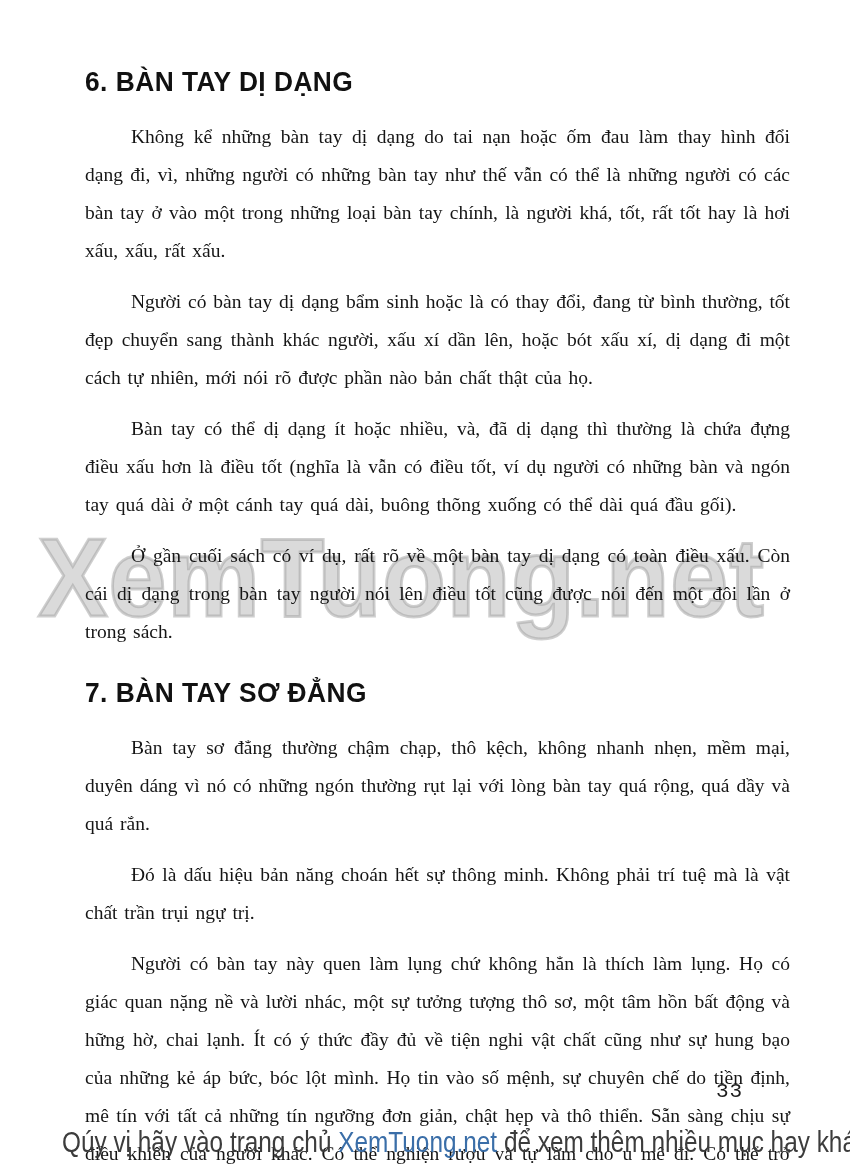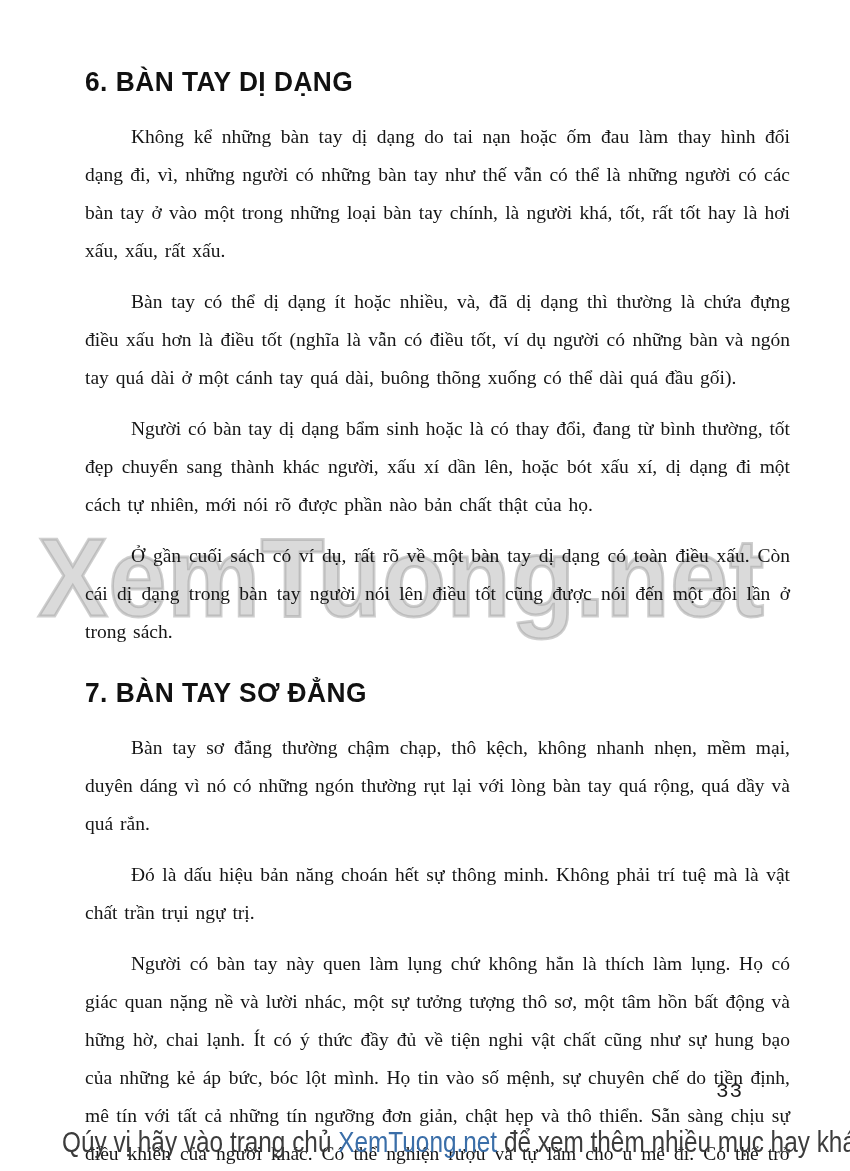--- a/index.html
+++ b/index.html
@@ -101,22 +101,22 @@
 
 <div class="page">
 
   <div class="watermark">XemTuong.net</div>
 
   <div class="content">
 
     <h2 class="section-heading">6. BÀN TAY DỊ DẠNG</h2>
 
     <p class="para">Không kể những bàn tay dị dạng do tai nạn hoặc ốm đau làm thay hình đổi dạng đi, vì, những người có những bàn tay như thế vẫn có thể là những người có các bàn tay ở vào một trong những loại bàn tay chính, là người khá, tốt, rất tốt hay là hơi xấu, xấu, rất xấu.</p>
+    <p class="para">Người có bàn tay dị dạng bẩm sinh hoặc là có thay đổi, đang từ bình thường, tốt đẹp chuyển sang thành khác người, xấu xí dần lên, hoặc bót xấu xí, dị dạng đi một cách tự nhiên, mới nói rõ được phần nào bản chất thật của họ.</p>
     <p class="para">Bàn tay có thể dị dạng ít hoặc nhiều, và, đã dị dạng thì thường là chứa đựng điều xấu hơn là điều tốt (nghĩa là vẫn có điều tốt, ví dụ người có những bàn và ngón tay quá dài ở một cánh tay quá dài, buông thõng xuống có thể dài quá đầu gối).</p>
-    <p class="para">Người có bàn tay dị dạng bẩm sinh hoặc là có thay đổi, đang từ bình thường, tốt đẹp chuyển sang thành khác người, xấu xí dần lên, hoặc bót xấu xí, dị dạng đi một cách tự nhiên, mới nói rõ được phần nào bản chất thật của họ.</p>
     <p class="para">Ở gần cuối sách có ví dụ, rất rõ về một bàn tay dị dạng có toàn điều xấu. Còn cái dị dạng trong bàn tay người nói lên điều tốt cũng được nói đến một đôi lần ở trong sách.</p>
 
     <h2 class="section-heading second">7. BÀN TAY SƠ ĐẲNG</h2>
 
     <p class="para">Bàn tay sơ đẳng thường chậm chạp, thô kệch, không nhanh nhẹn, mềm mại, duyên dáng vì nó có những ngón thường rụt lại với lòng bàn tay quá rộng, quá dầy và quá rắn.</p>
     <p class="para">Đó là dấu hiệu bản năng choán hết sự thông minh. Không phải trí tuệ mà là vật chất trần trụi ngự trị.</p>
     <p class="para">Người có bàn tay này quen làm lụng chứ không hẳn là thích làm lụng. Họ có giác quan nặng nề và lười nhác, một sự tưởng tượng thô sơ, một tâm hồn bất động và hững hờ, chai lạnh. Ít có ý thức đầy đủ về tiện nghi vật chất cũng như sự hung bạo của những kẻ áp bức, bóc lột mình. Họ tin vào số mệnh, sự chuyên chế do tiền định, mê tín với tất cả những tín ngưỡng đơn giản, chật hẹp và thô thiển. Sẵn sàng chịu sự điều khiển của người khác. Có thể nghiện rượu và tự làm cho u mê đi. Có thể trở thành kẻ hung bạo mù quáng và là công cụ đắc lực cho kẻ xấu.</p>
 
   </div>
 

